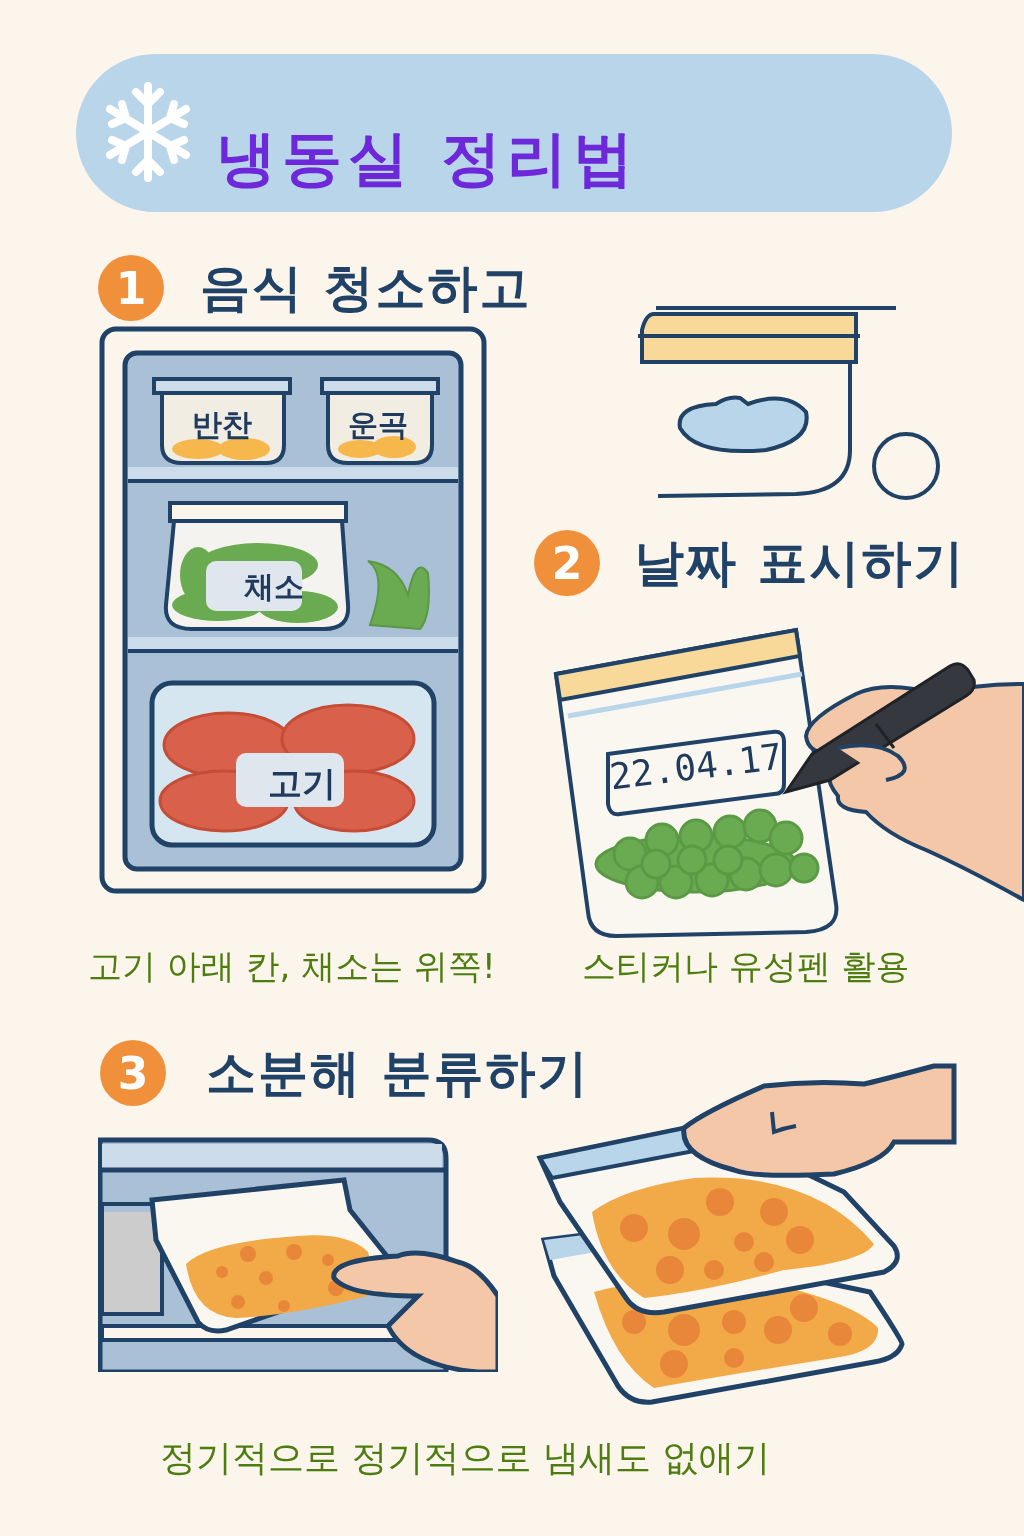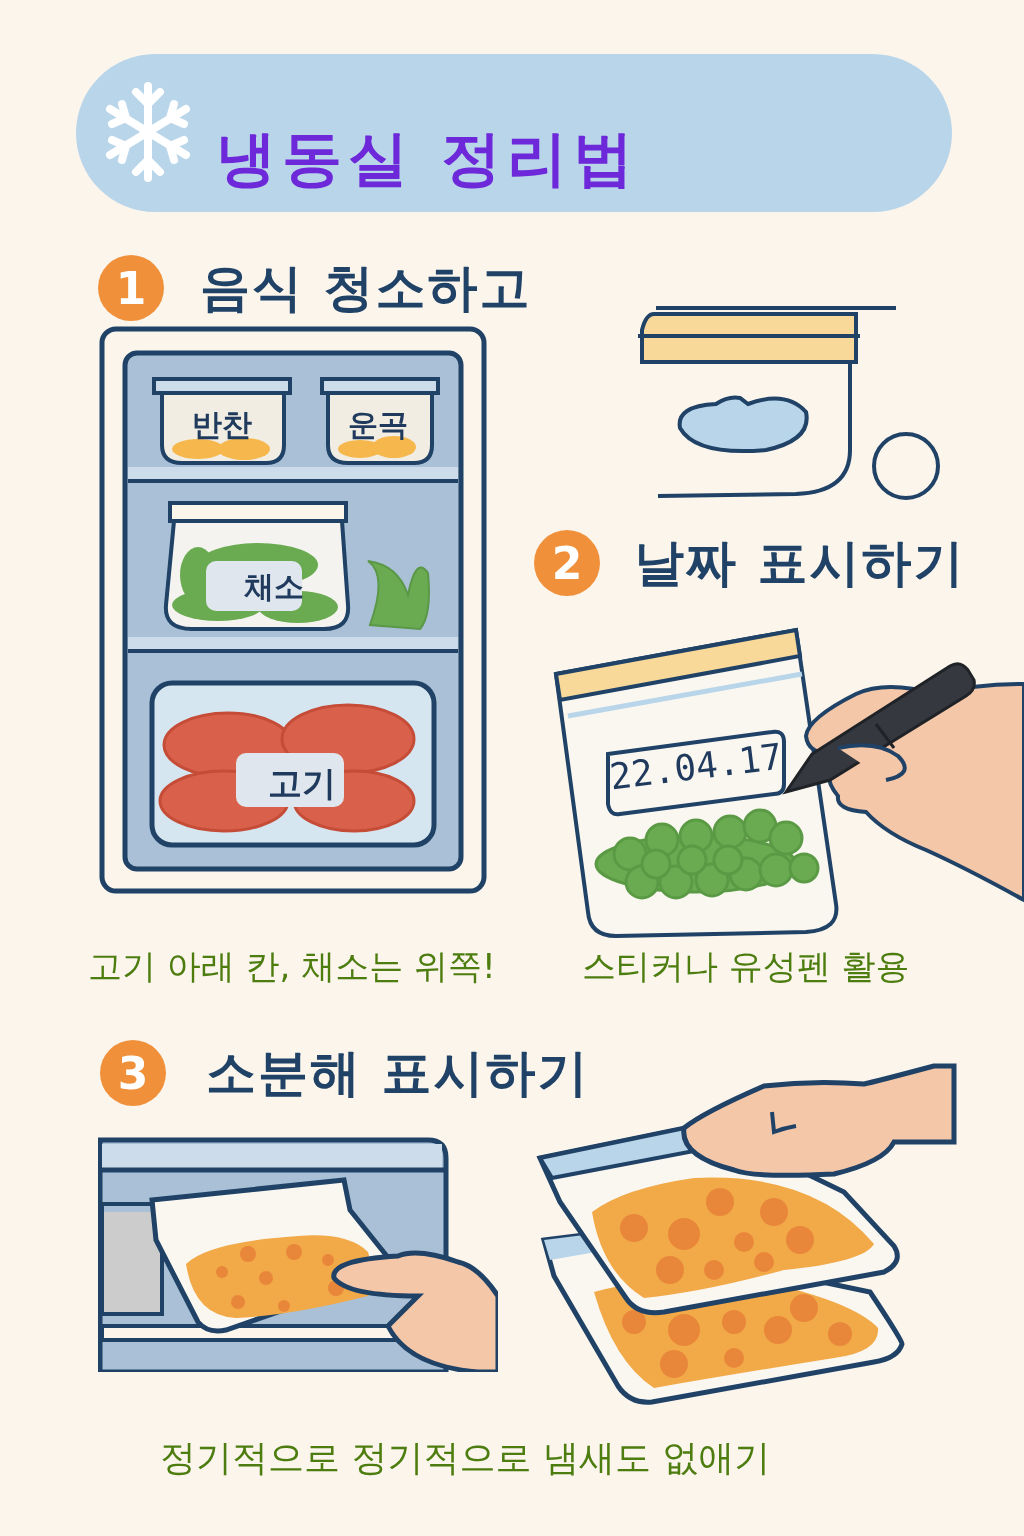--- a/index.html
+++ b/index.html
@@ -131,21 +131,21 @@
     <path d="M240 168 L266 130 L404 42 Q414 36 422 46 L428 56 Q430 66 420 72 L284 156 Z" fill="#35393f" stroke="#1f2226" stroke-width="3"></path>
     <line x1="330" y1="100" x2="348" y2="124" stroke="#1f2226" stroke-width="3"></line>
     <path d="M292 124 Q330 116 352 132 Q370 150 340 156" fill="#f5c7a9" stroke="#1f4266" stroke-width="4"></path>
   </svg>
   <div class="label-tag" style="left:62px;top:122px;width:176px;font-size:36px;font-weight:normal;transform:rotate(-7deg);font-family:'DejaVu Sans Mono','Liberation Mono',monospace;">22.04.17</div>
 </div>
 
 <div class="abs caption" style="left:582px;top:944px;">스티커나 유성펜 활용</div>
 
 <div class="abs step-num" style="left:100px;top:1040px;">3</div>
-<div class="abs step-title" style="left:206px;top:1043px;">소분해 표시하기</div>
+<div class="abs step-title" style="left:206px;top:1043px;">소분해 분류하기</div>
 
 <svg class="abs" style="left:98px;top:1136px;" width="400" height="236" viewBox="0 0 400 236">
   <path d="M2 4 L330 4 Q348 4 348 22 L348 236 L2 236 Z" fill="#a9c0d6" stroke="#1f4266" stroke-width="5"></path>
   <rect x="4" y="8" width="340" height="26" fill="#cddceb"></rect>
   <line x1="2" y1="34" x2="348" y2="34" stroke="#1f4266" stroke-width="5"></line>
   <rect x="4" y="76" width="60" height="100" fill="#cccccc"></rect>
   <rect x="4" y="68" width="60" height="110" fill="none" stroke="#1f4266" stroke-width="4"></rect>
   <rect x="4" y="190" width="330" height="14" fill="#fbf5ec" stroke="#1f4266" stroke-width="4"></rect>
   <path d="M54 64 L246 44 L252 74 L300 134 L128 194 Q110 198 100 186 L58 104 Z" fill="#faf7f1" stroke="#1f4266" stroke-width="5"></path>
   <path d="M88 128 Q110 106 200 100 Q250 96 270 116 Q280 150 270 160 Q190 180 138 182 Q96 180 88 128 Z" fill="#f2a948"></path>

